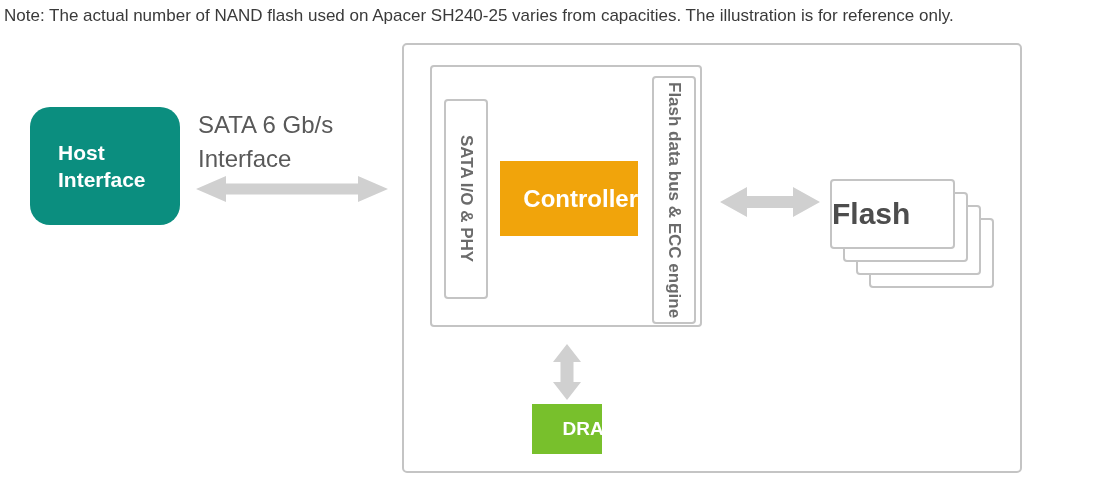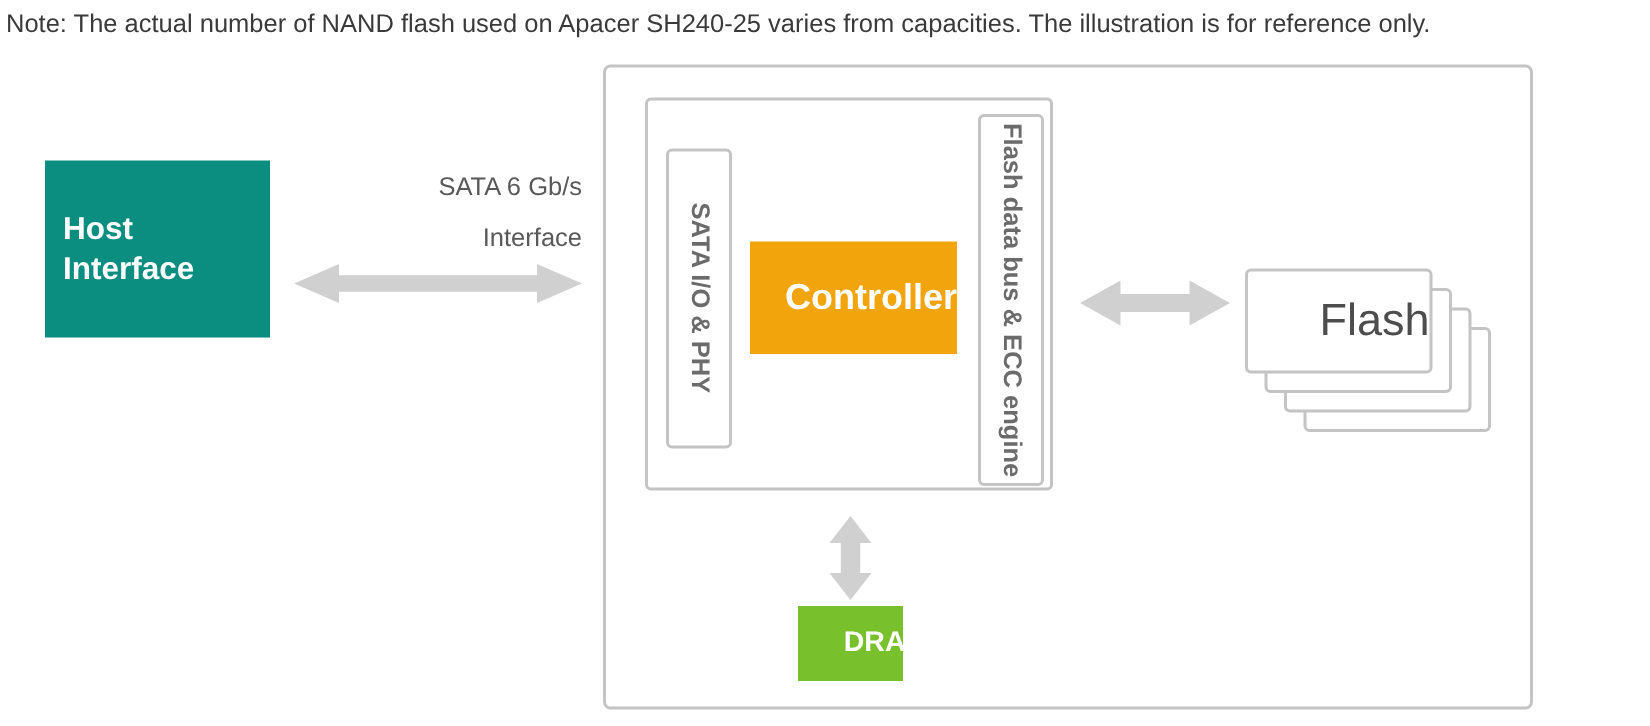--- a/index.html
+++ b/index.html
@@ -9,25 +9,25 @@
     font-family:"Liberation Sans", sans-serif; overflow:hidden;
   }
   .note {
     position:absolute; left:4px; top:6px; width:1094px;
     font-size:17px; color:var(--note_text_gray,#3A3A3A); letter-spacing:0;
   }
   .host-box {
     position:absolute; left:30px; top:107px; width:150px; height:118px;
     background:var(--teal_host,#0B8E7F); color:var(--white_text,#fff);
     display:flex; flex-direction:column; justify-content:center;
-    padding-left:12px; font-size:21px; font-weight:bold; line-height:27px;
+    padding-left:28px; font-size:21px; font-weight:bold; line-height:27px;border-radius:20px;
   }
   .sata-label {
-    position:absolute; left:198px; top:108px; width:190px; text-align:right;
-    font-size:17px; line-height:34px; color:var(--label_gray,#595959);
+    position:absolute; left:198px; top:108px; width:190px; text-align:left;
+    font-size:24px; line-height:34px; color:var(--label_gray,#595959);
   }
   .arrow-svg { position:absolute; display:block; }
   .arrow-svg polygon { fill:var(--arrow_gray,#D0D0D0); }
   .outer-box {
     position:absolute; left:402px; top:43px; width:620px; height:430px;
     border:2px solid var(--border_gray,#C4C4C4); border-radius:5px; background:#fff;
   }
   .inner-box {
     position:absolute; left:26px; top:20px; width:272px; height:262px;
     border:2px solid var(--border_gray,#C4C4C4); border-radius:4px; background:#fff;
@@ -47,22 +47,22 @@
     background:var(--orange_controller,#F1A40B); color:var(--white_text,#fff);
     display:flex; align-items:center; justify-content:flex-end;
     font-size:24px; font-weight:600;
   }
   .flash-stack { position:absolute; left:426px; top:134px; width:165px; height:110px; }
   .flash-card {
     position:absolute; width:125px; height:70px; background:#fff;
     border:2px solid var(--border_gray,#C4C4C4); border-radius:4px;
   }
   .flash-card.front {
-    display:flex; align-items:center; justify-content:flex-end;
-    font-size:30px; font-weight:normal; color:var(--flash_text_gray,#4D4D4D);
+    display:flex; align-items:center; justify-content:flex-start;
+    font-size:30px; font-weight:bold; color:var(--flash_text_gray,#4D4D4D);
   }
   .dram {
     position:absolute; left:128px; top:359px; width:70px; height:50px;
     background:var(--green_dram,#78C02C); color:var(--white_text,#fff);
     display:flex; align-items:center; justify-content:center;
     font-size:19px; font-weight:600;padding-left:48px;
   }
 </style>
 </head>
 <body>

